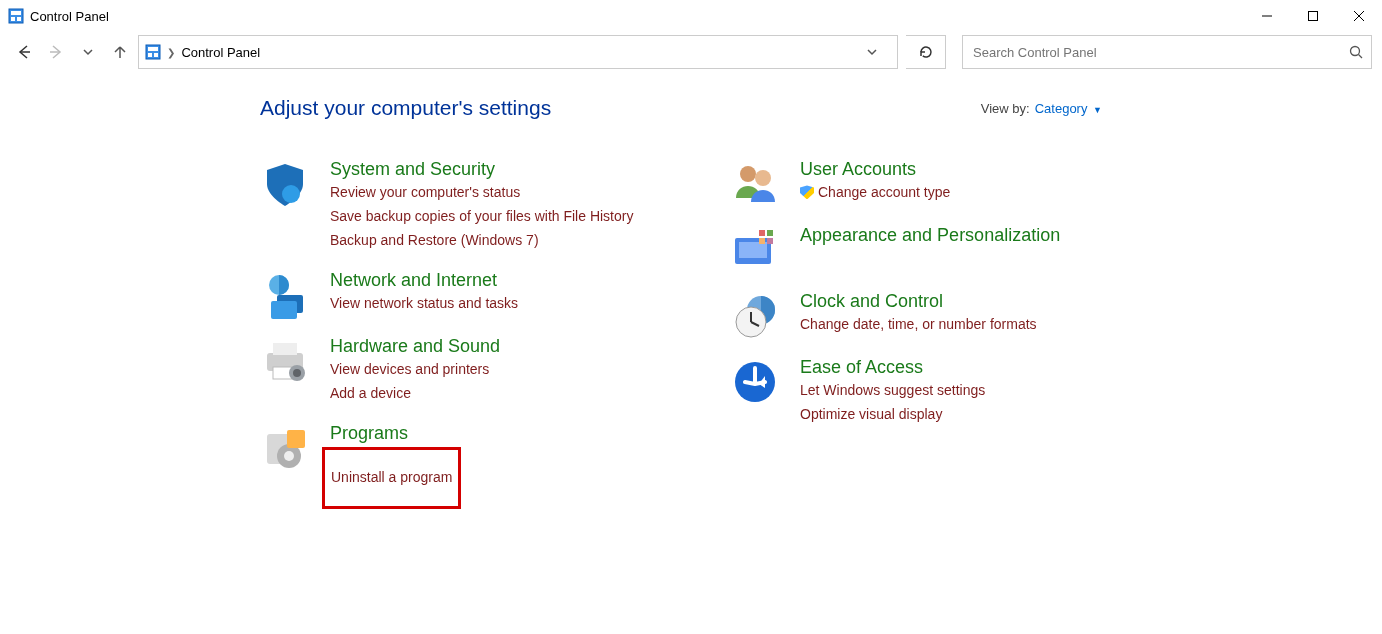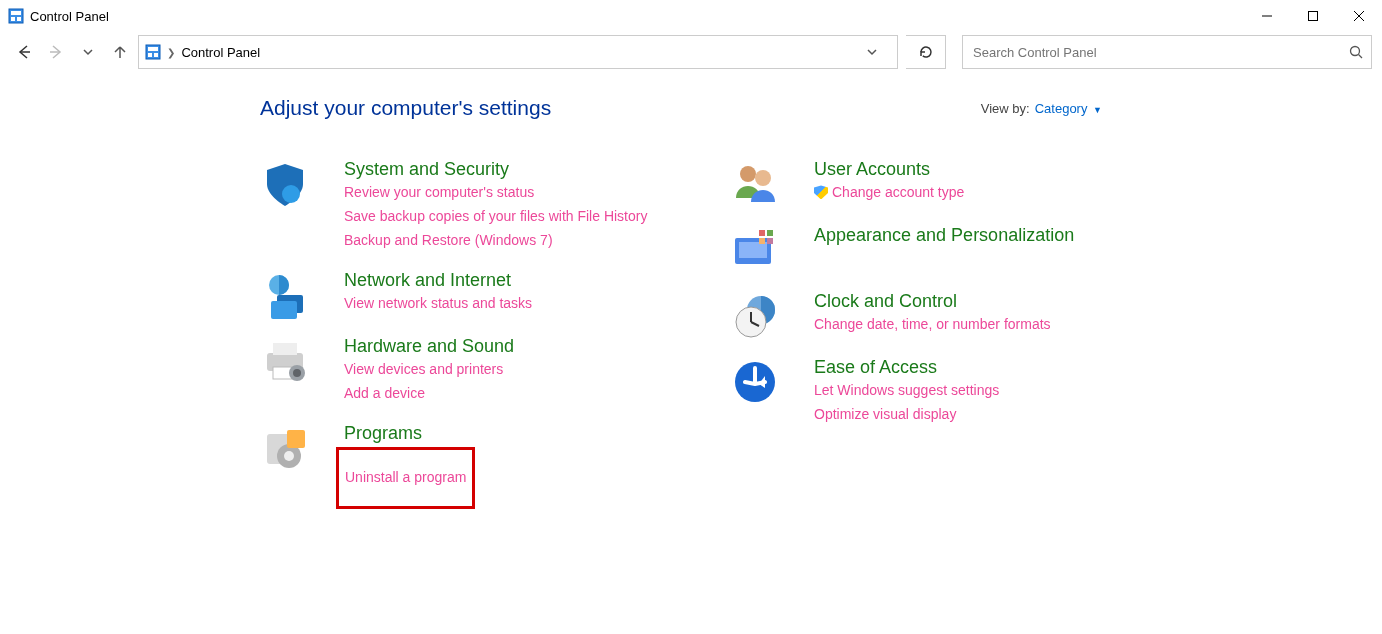--- a/index.html
+++ b/index.html
@@ -94,26 +94,26 @@
   .cat {
     display:flex; gap:20px;
     margin-bottom: 16px;
   }
   .cat-icon {
     width:50px; height:50px;
     flex:0 0 50px;
     display:flex; align-items:flex-start; justify-content:center;
     padding-top:2px;
   }
-  .cat-body { flex:1;margin-left:14px; }
+  .cat-body { flex:1; }
   .cat-title {
     color:#1a7a1a; font-size:18px; font-weight:400; line-height:1.3;
   }
   .cat-link {
-    color:#ec4899; font-size:14px; line-height:1.7; display:inline-block;
+    color:#7f1d1d; font-size:14px; line-height:1.7; display:inline-block;
   }
   .cat-link.with-shield::before {
     content:""; display:inline-block; width:14px; height:14px; vertical-align:-2px; margin-right:4px;
     background: linear-gradient(135deg,#4aa3ff 50%,#ffcc00 50%);
     border-radius:2px;
     clip-path: polygon(50% 0,100% 15%,100% 55%,50% 100%,0 55%,0 15%);
   }
   .highlight-box {
     border: 3px solid #d40000;
     padding: 16px 6px;

